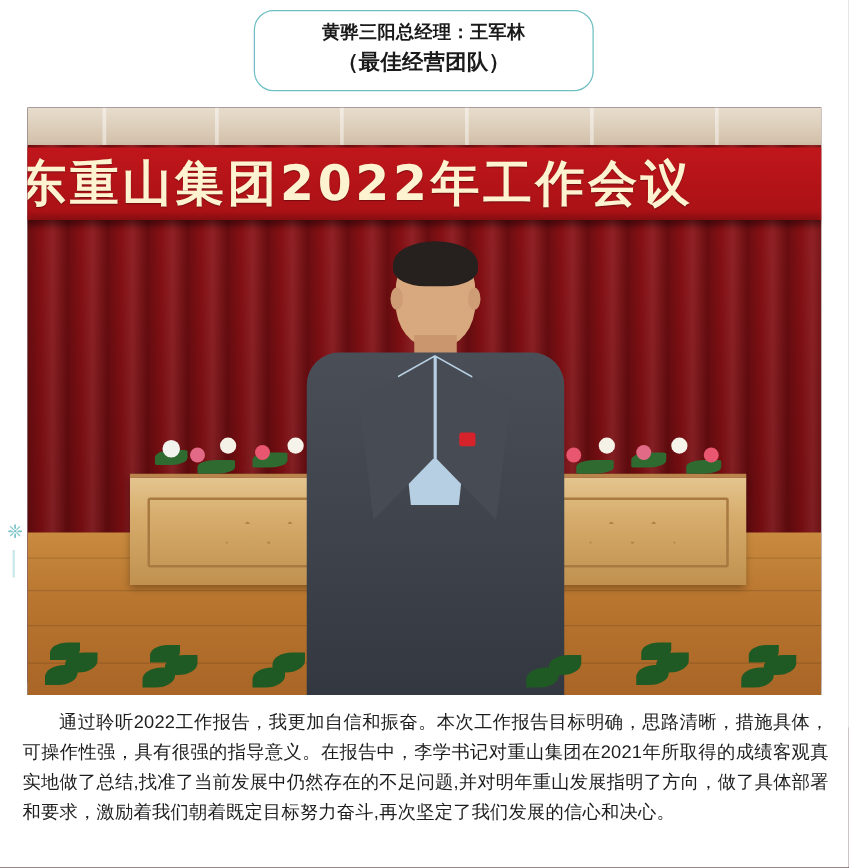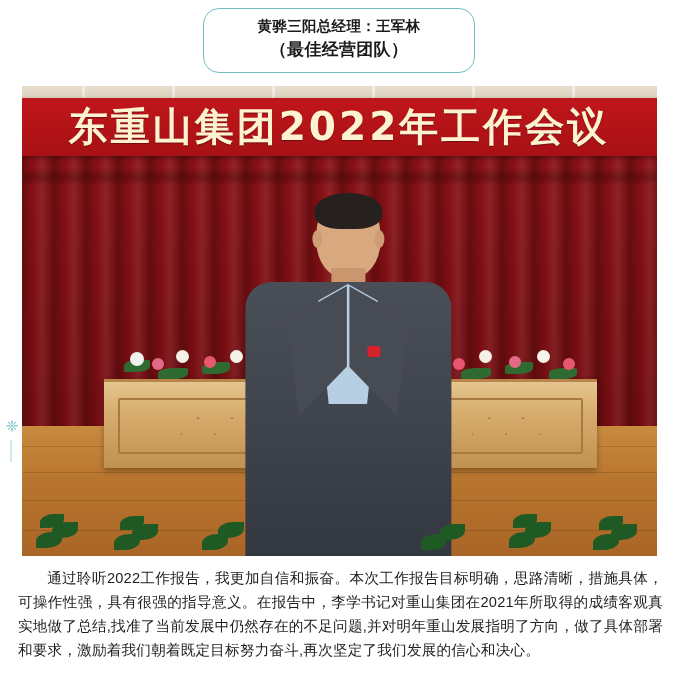--- a/index.html
+++ b/index.html
@@ -105,28 +105,28 @@
         rgba(0,0,0,0.02) 11px,
         rgba(255,255,255,0.07) 20px,
         rgba(0,0,0,0.22) 32px),
       linear-gradient(180deg, #8e1216 0%, #7c0f13 45%, #6d0c10 100%);
   }
 
   
   .banner {
     position: absolute;
     left: -6px;
-    top: 12px;
+    top: 32px;
     width: 650px;
     height: 58px;
     background: linear-gradient(180deg, #c0161b 0%, #a81115 100%);
     box-shadow: 0 2px 5px rgba(0,0,0,0.35);
     display: flex;
     align-items: center;
-    justify-content: center;
+    justify-content: flex-start;
     overflow: hidden;
   }
   .banner-text {
     font-family: "DejaVu Sans", "Liberation Sans", sans-serif;
     font-size: 39px;
     font-weight: 700;
     color: #fdf3d0;
     letter-spacing: 3px;
     white-space: nowrap;
     text-shadow: 0 1px 1px rgba(0,0,0,0.35);

